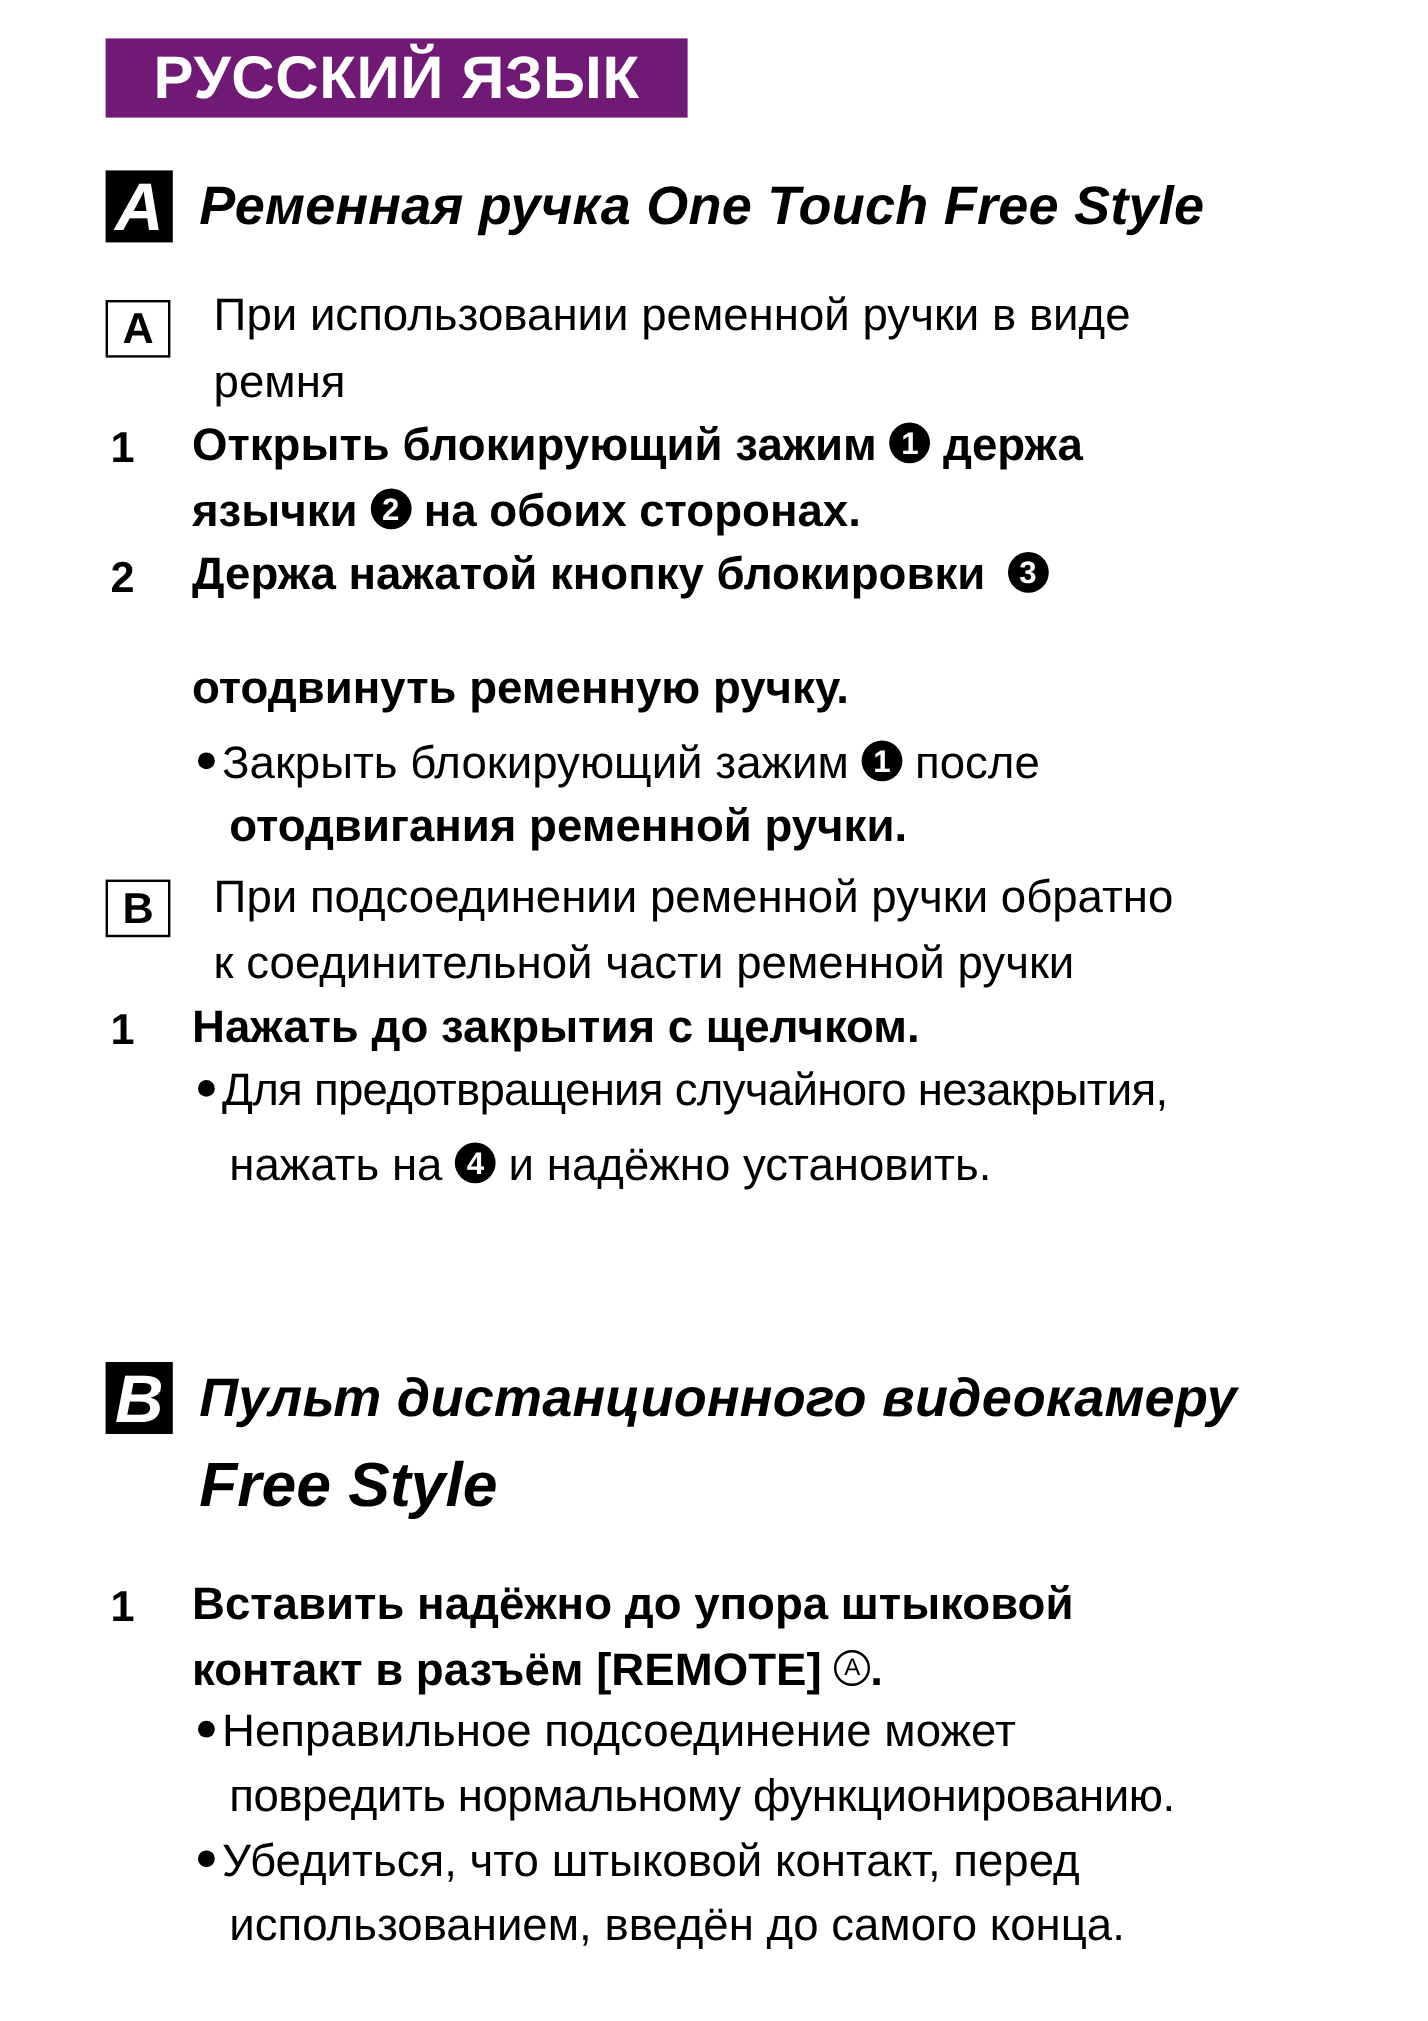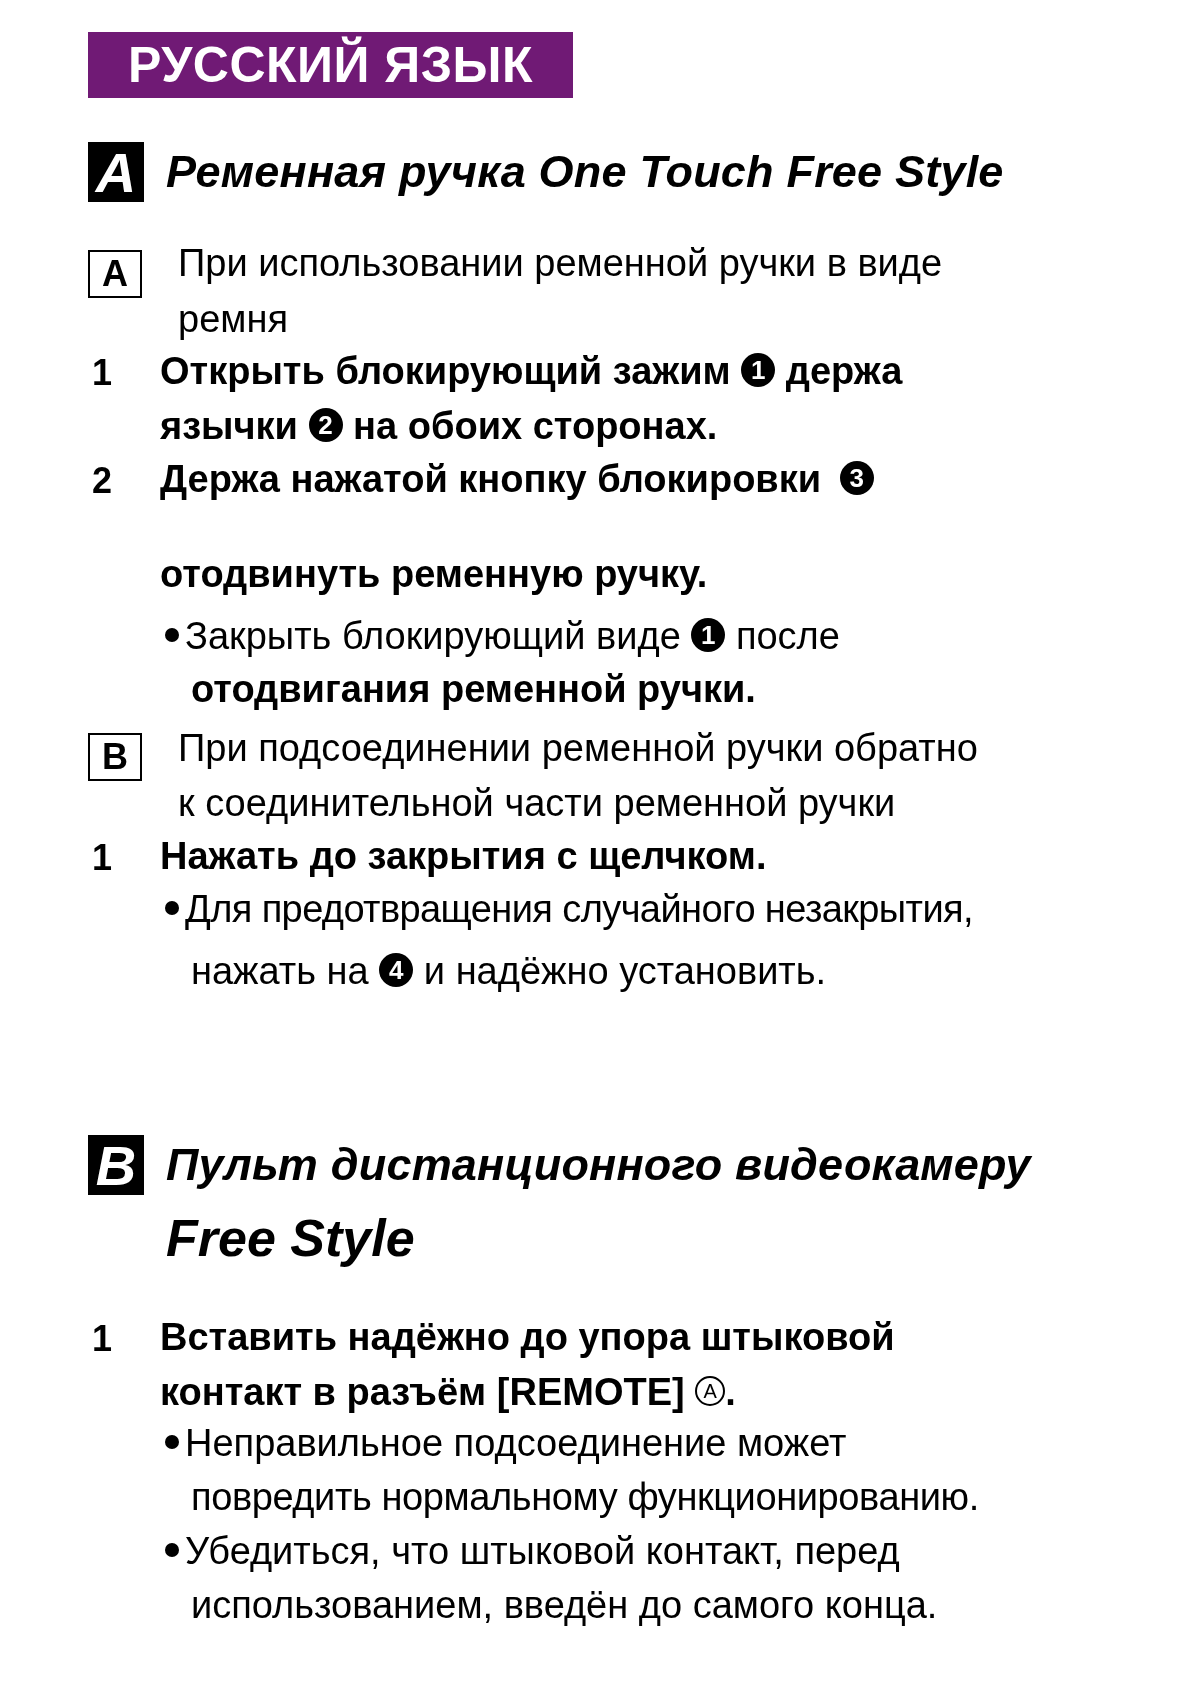--- a/index.html
+++ b/index.html
@@ -74,21 +74,21 @@
   </div>
 
   <div class="num" style="top:460px;">2</div>
   <div class="line bold" style="left:160px; top:458px;">
     <span>Держа нажатой кнопку блокировки</span>
     <span class="circ-num" style="margin-left:8px;">3</span>
   </div>
   <div class="line bold" style="left:160px; top:512px;margin-top:41px;">отодвинуть ременную ручку.</div>
 
   <div class="line regular" style="left:165px; top:615px;">
-    <span class="bullet-dot"></span><span>Закрыть блокирующий виде</span>
+    <span class="bullet-dot"></span><span>Закрыть блокирующий зажим</span>
     <span class="circ-num">1</span>
     <span>после</span>
   </div>
   <div class="line regular" style="left:191px; top:668px;font-weight:bold;">отодвигания ременной ручки.</div>
 
   <div class="sub-badge" style="left:88px; top:733px;">B</div>
   <div class="line regular" style="left:178px; top:727px;">При подсоединении ременной ручки обратно</div>
   <div class="line regular" style="left:178px; top:782px;">к соединительной части ременной ручки</div>
 
   <div class="num" style="top:837px;">1</div>

